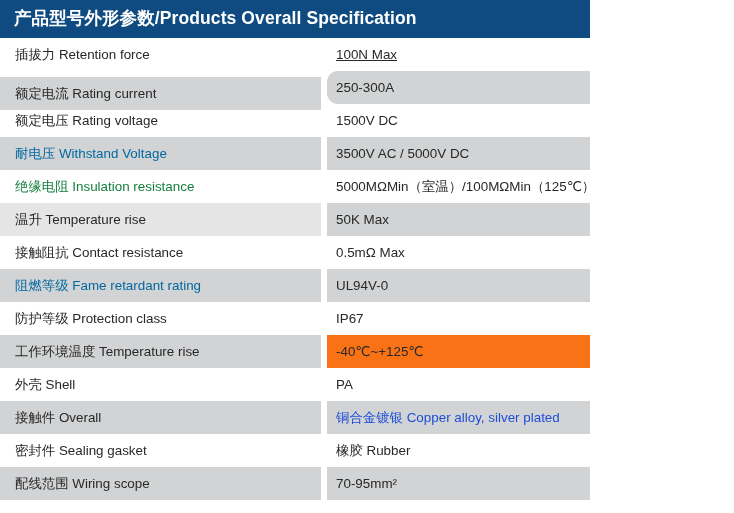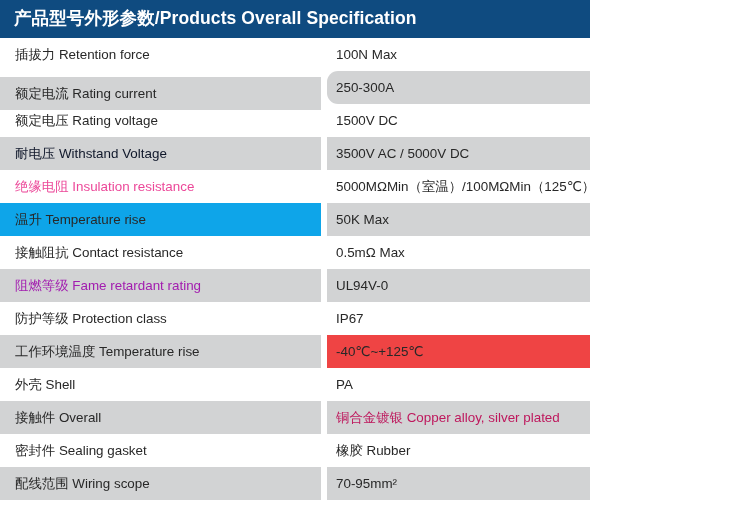--- a/index.html
+++ b/index.html
@@ -80,76 +80,76 @@
 <div id="spec-sheet">
 
   <div class="spec-header" style="background: rgb(15, 75, 128);">
     <div class="spec-header-title" style="color: rgb(255, 255, 255);">产品型号外形参数/Products Overall Specification</div>
   </div>
 
   <div class="spec-table" id="spec-table">
       <div class="spec-row">
         <div class="spec-cell spec-cell-label" style="color: rgb(40, 40, 40);">插拔力 Retention force</div>
         <div class="spec-gap"></div>
-        <div class="spec-cell spec-cell-value" style="color: rgb(40, 40, 40);">100N Max</div>
+        <div class="spec-cell spec-cell-value" style="color: rgb(40, 40, 40); text-decoration: underline;">100N Max</div>
       </div>
       <div class="spec-row shaded">
         <div class="spec-cell spec-cell-label" style="background: rgb(210, 211, 212); color: rgb(40, 40, 40); margin-top: 12px;">额定电流 Rating current</div>
         <div class="spec-gap"></div>
         <div class="spec-cell spec-cell-value" style="background: rgb(210, 211, 212); color: rgb(40, 40, 40); border-radius: 11px;">250-300A</div>
       </div>
       <div class="spec-row">
         <div class="spec-cell spec-cell-label" style="color: rgb(40, 40, 40);">额定电压 Rating voltage</div>
         <div class="spec-gap"></div>
         <div class="spec-cell spec-cell-value" style="color: rgb(40, 40, 40);">1500V DC</div>
       </div>
       <div class="spec-row shaded">
-        <div class="spec-cell spec-cell-label" style="background: rgb(210, 211, 212); color: #0f172a;">耐电压  Withstand Voltage</div>
+        <div class="spec-cell spec-cell-label" style="background: rgb(210, 211, 212); color: #0369a1;">耐电压  Withstand Voltage</div>
         <div class="spec-gap"></div>
         <div class="spec-cell spec-cell-value" style="background: rgb(210, 211, 212); color: rgb(40, 40, 40);">3500V AC / 5000V DC</div>
       </div>
       <div class="spec-row">
-        <div class="spec-cell spec-cell-label" style="color: #ec4899;">绝缘电阻 Insulation resistance</div>
+        <div class="spec-cell spec-cell-label" style="color: #15803d;">绝缘电阻 Insulation resistance</div>
         <div class="spec-gap"></div>
         <div class="spec-cell spec-cell-value" style="color: rgb(40, 40, 40);">5000MΩMin（室温）/100MΩMin（125℃）</div>
       </div>
       <div class="spec-row shaded">
-        <div class="spec-cell spec-cell-label" style="background: #0ea5e9; color: rgb(40, 40, 40);">温升 Temperature rise</div>
+        <div class="spec-cell spec-cell-label" style="background: #e5e5e5; color: rgb(40, 40, 40);">温升 Temperature rise</div>
         <div class="spec-gap"></div>
         <div class="spec-cell spec-cell-value" style="background: rgb(210, 211, 212); color: rgb(40, 40, 40);">50K Max</div>
       </div>
       <div class="spec-row">
         <div class="spec-cell spec-cell-label" style="color: rgb(40, 40, 40);">接触阻抗 Contact resistance</div>
         <div class="spec-gap"></div>
         <div class="spec-cell spec-cell-value" style="color: rgb(40, 40, 40);">0.5mΩ Max</div>
       </div>
       <div class="spec-row shaded">
-        <div class="spec-cell spec-cell-label" style="background: rgb(210, 211, 212); color: #a21caf;">阻燃等级 Fame retardant rating</div>
+        <div class="spec-cell spec-cell-label" style="background: rgb(210, 211, 212); color: #0369a1;">阻燃等级 Fame retardant rating</div>
         <div class="spec-gap"></div>
         <div class="spec-cell spec-cell-value" style="background: rgb(210, 211, 212); color: rgb(40, 40, 40);">UL94V-0</div>
       </div>
       <div class="spec-row">
         <div class="spec-cell spec-cell-label" style="color: rgb(40, 40, 40);">防护等级 Protection class</div>
         <div class="spec-gap"></div>
         <div class="spec-cell spec-cell-value" style="color: rgb(40, 40, 40);">IP67</div>
       </div>
       <div class="spec-row shaded">
         <div class="spec-cell spec-cell-label" style="background: rgb(210, 211, 212); color: rgb(40, 40, 40);">工作环境温度 Temperature rise</div>
         <div class="spec-gap"></div>
-        <div class="spec-cell spec-cell-value" style="background: #ef4444; color: rgb(40, 40, 40);">-40℃~+125℃</div>
+        <div class="spec-cell spec-cell-value" style="background: #f97316; color: rgb(40, 40, 40);">-40℃~+125℃</div>
       </div>
       <div class="spec-row">
         <div class="spec-cell spec-cell-label" style="color: rgb(40, 40, 40);">外壳 Shell</div>
         <div class="spec-gap"></div>
         <div class="spec-cell spec-cell-value" style="color: rgb(40, 40, 40);">PA</div>
       </div>
       <div class="spec-row shaded">
         <div class="spec-cell spec-cell-label" style="background: rgb(210, 211, 212); color: rgb(40, 40, 40);">接触件 Overall</div>
         <div class="spec-gap"></div>
-        <div class="spec-cell spec-cell-value" style="background: rgb(210, 211, 212); color: #be185d; text-align: center;">铜合金镀银 Copper alloy, silver plated</div>
+        <div class="spec-cell spec-cell-value" style="background: rgb(210, 211, 212); color: #1d4ed8; text-align: center;">铜合金镀银 Copper alloy, silver plated</div>
       </div>
       <div class="spec-row">
         <div class="spec-cell spec-cell-label" style="color: rgb(40, 40, 40);">密封件 Sealing gasket</div>
         <div class="spec-gap"></div>
         <div class="spec-cell spec-cell-value" style="color: rgb(40, 40, 40);">橡胶 Rubber</div>
       </div>
       <div class="spec-row shaded">
         <div class="spec-cell spec-cell-label" style="background: rgb(210, 211, 212); color: rgb(40, 40, 40);">配线范围 Wiring scope</div>
         <div class="spec-gap"></div>
         <div class="spec-cell spec-cell-value" style="background: rgb(210, 211, 212); color: rgb(40, 40, 40);">70-95mm²</div>

